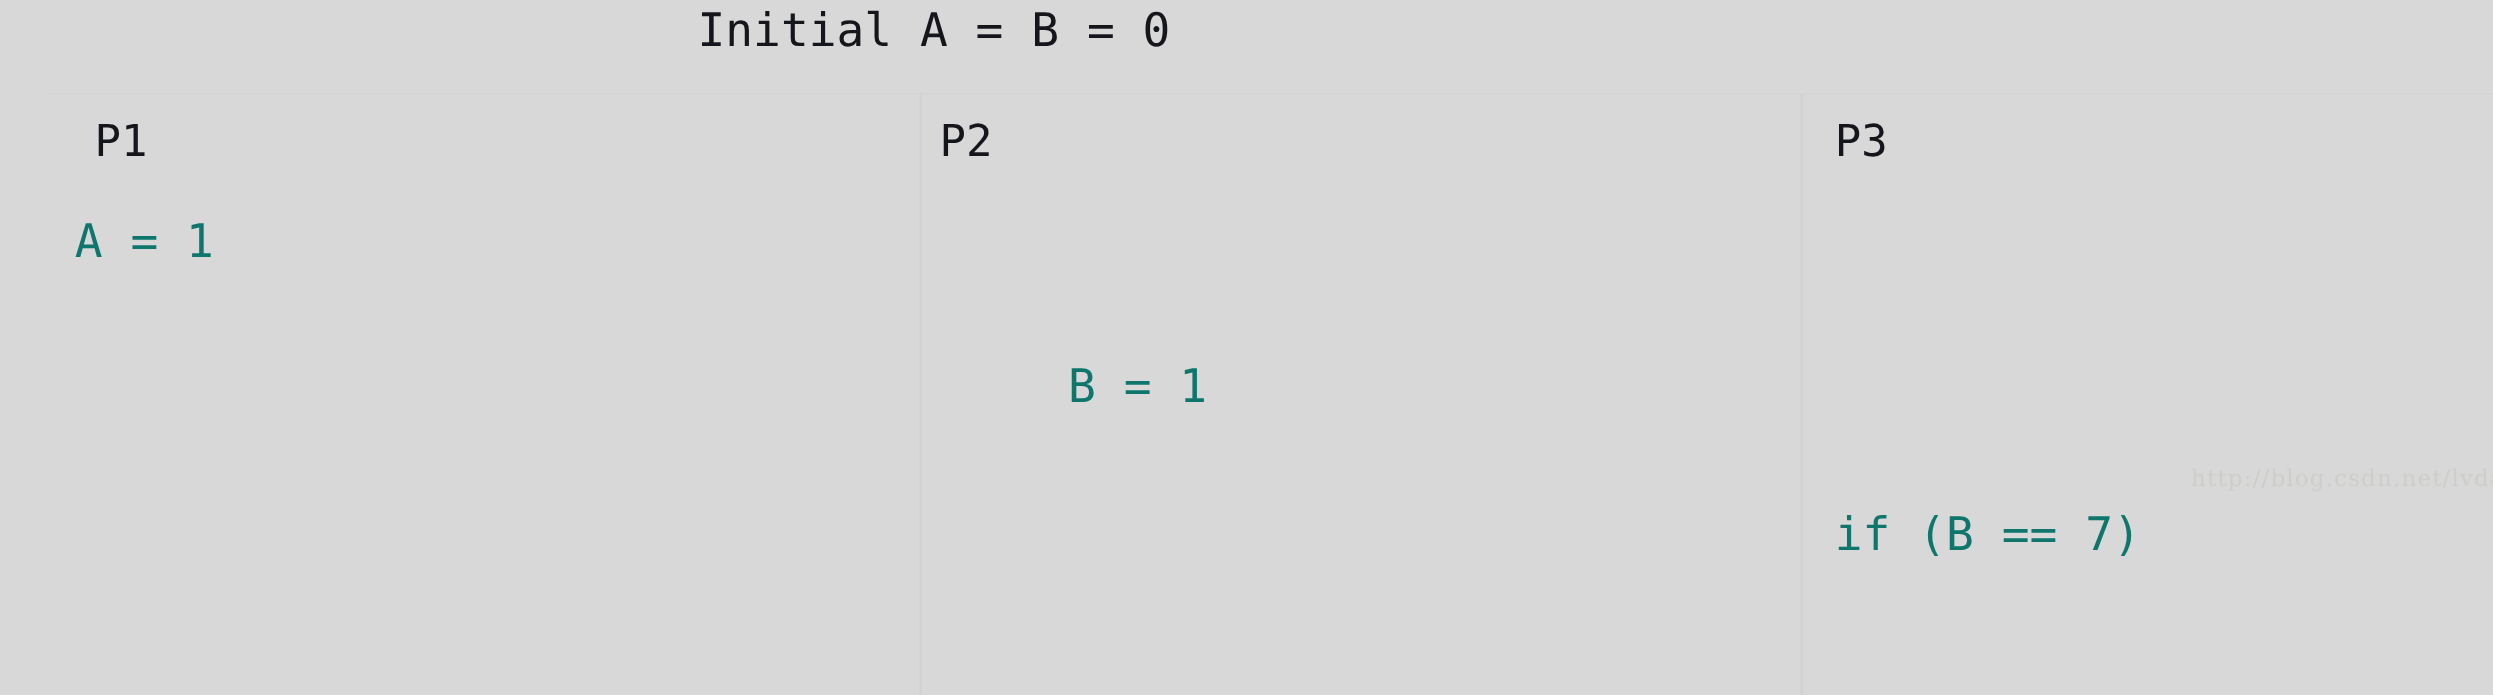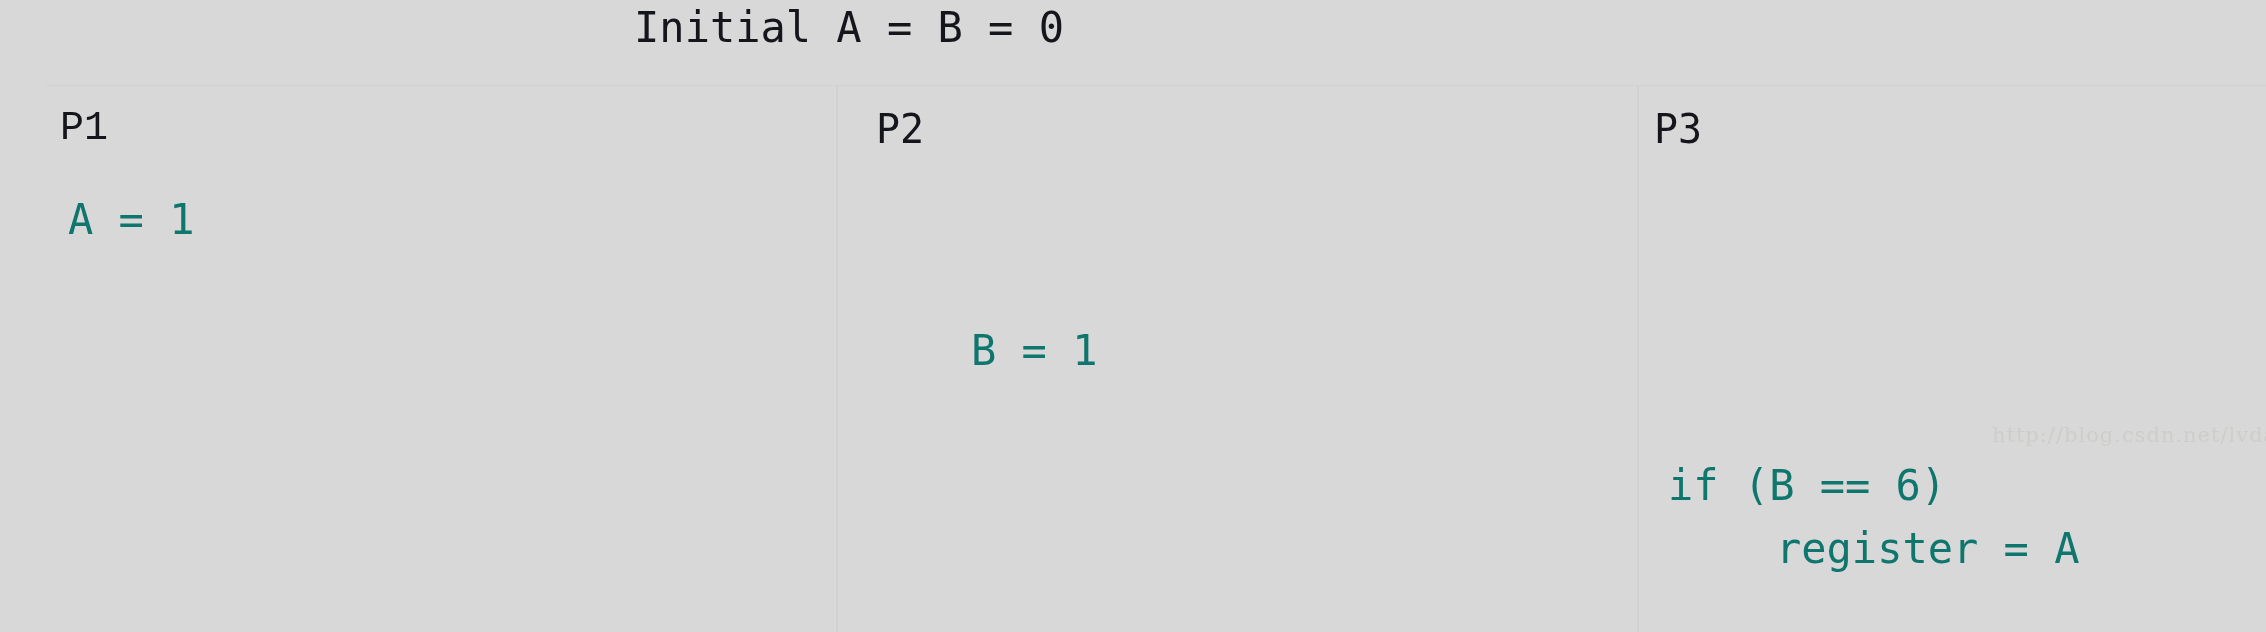--- a/index.html
+++ b/index.html
@@ -73,23 +73,23 @@
   #col-p3 { left: 1593px; width: 673px; }
 
   .proc-title {
     position: absolute;
     top: 22px;
     font-size: 40px;
     line-height: 44px;
     color: #15151c;
     white-space: pre;
   }
-  #col-p1 .proc-title { left: 14px; font-family: Liberation Mono, monospace; }
-  #col-p2 .proc-title { left: 38px; }
-  #col-p3 .proc-title { left: 15px; text-align: right; }
+  #col-p1 .proc-title { left: 40px; }
+  #col-p2 .proc-title { left: 16px; }
+  #col-p3 .proc-title { left: 29px; text-align: right; }
 
   .code-line {
     position: absolute;
     font-size: 42px;
     line-height: 46px;
     color: #0f766e;
     white-space: pre;
   }
 
   
@@ -133,19 +133,18 @@
     <div id="p1-line-0" class="code-line">A = 1</div>
   </div>
 
   <div id="col-p2" class="proc-col">
     <div class="proc-title">P2</div>
     <div id="p2-line-1" class="code-line">B = 1</div>
   </div>
 
   <div id="col-p3" class="proc-col">
     <div class="proc-title">P3</div>
-    <div id="p3-line-0" class="code-line">if (B == 6)</div>
-    <div id="p3-line-1" class="code-line">register = A</div>
+    <div id="p3-line-0" class="code-line">if (B == 7)</div>
   </div>
 
   <div id="watermark">http://blog.csdn.net/lvdan1</div>
 
 </div>
 
 </body></html>

